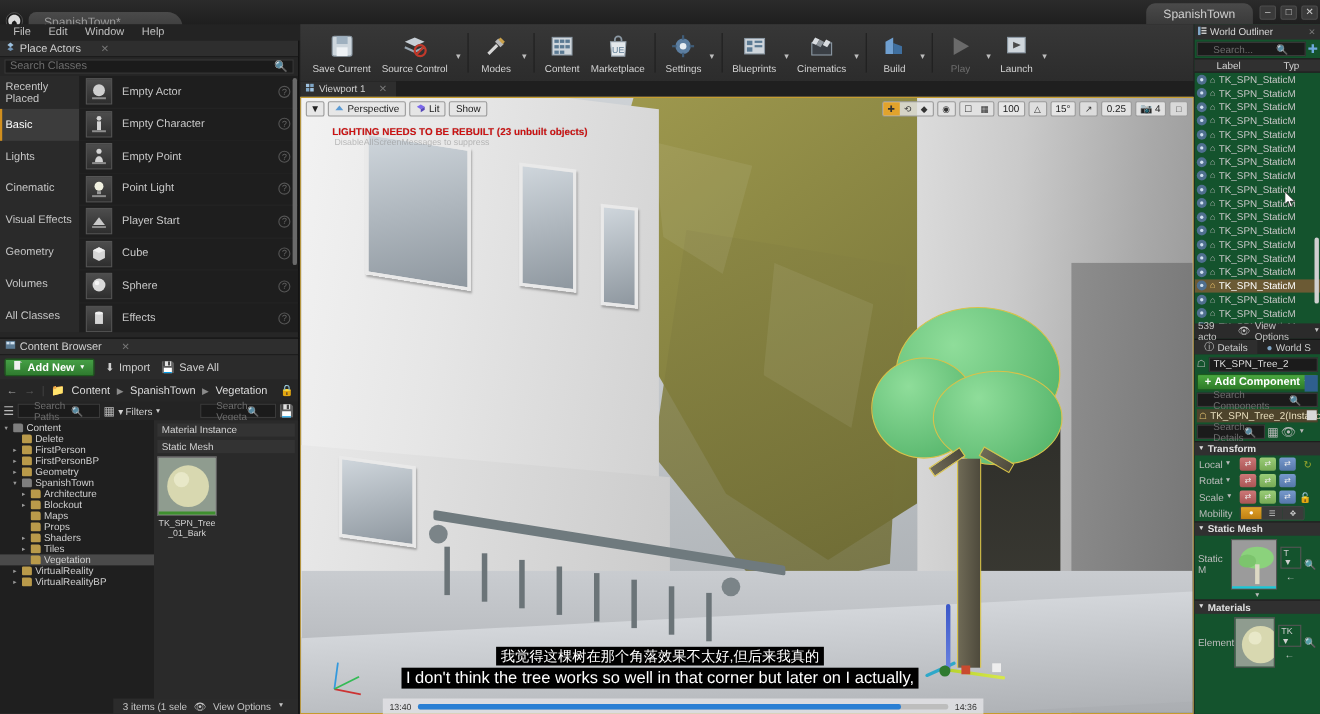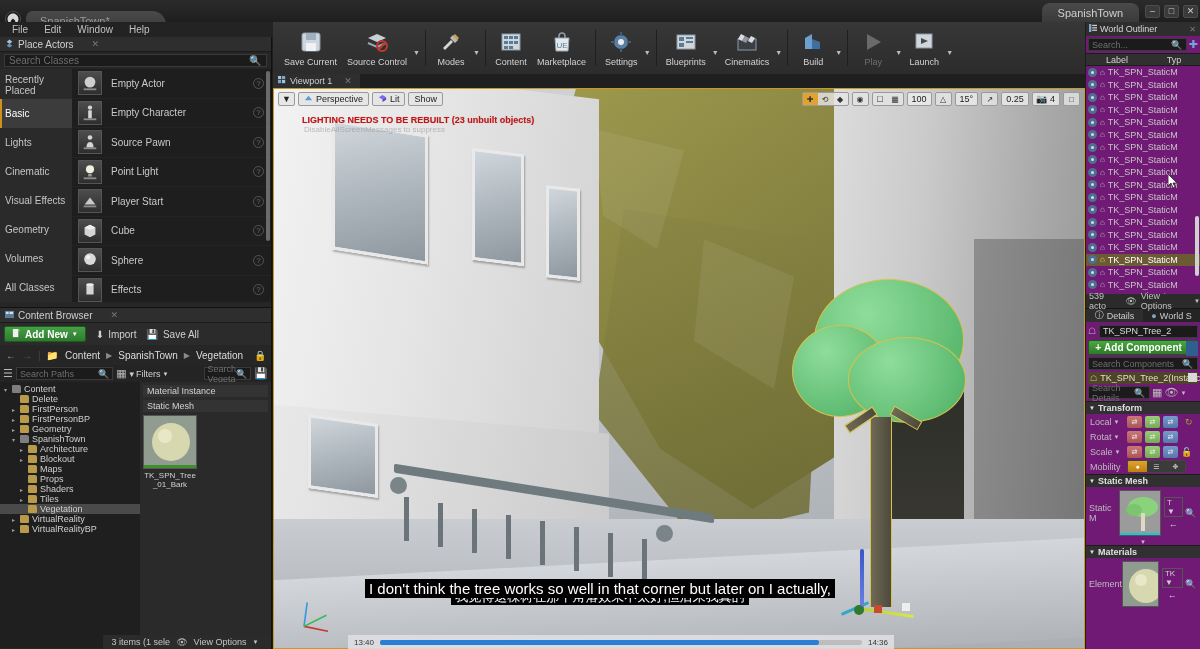--- a/index.html
+++ b/index.html
@@ -133,21 +133,21 @@
     border-right:1px solid #111; border-top:1px solid #111; }
   .cb-tools { height:22px; display:flex; align-items:center; gap:10px; padding-left:4px; background:#2b2b2b;}
   .addnew { height:16px; padding:0 7px; background:linear-gradient(#46a046,#2f7a2f); border:1px solid #1d5a1d;
     border-radius:2px; color:#fff; font-size:10px; display:flex; align-items:center; gap:4px; font-weight:bold;}
   .cbtn { font-size:10px; color:#d0d0d0; display:flex; align-items:center; gap:4px; }
   .crumb { height:20px; display:flex; align-items:center; gap:6px; padding-left:6px; font-size:10px;
     color:#dcdcdc; background:#262626; }
   .crumb .sepc { color:#8a8a8a; font-size:8px; }
   .cb-filter { height:17px; display:flex; align-items:center; gap:3px; padding:0 3px; background:#242424; }
   .inp { height:13px; background:#1b1b1b; border:1px solid #3a3a3a; display:flex; align-items:center;
-    padding:0 3px; color:#6e6e6e; font-size:9px; justify-content:space-between; }
+    padding:0 14px; color:#6e6e6e; font-size:9px; justify-content:space-between; }
   .cb-body { display:flex; height:266px; }
   .tree-col { width:140px; background:#1f1f1f; padding-top:2px; overflow:hidden; }
   .tnode { height:10px; display:flex; align-items:center; gap:3px; font-size:9px; color:#cfcfcf;
     margin-bottom:0; padding-left:2px; }
   .tnode.sel { background:#4a4a4a; }
   .tw { width:7px; font-size:6px; color:#9a9a9a; text-align:center; }
   .fold { width:9px; height:8px; background:#b99a4a; border-radius:1px 2px 1px 1px; }
   .fold.open { background:#7e7e7e; }
   .asset-col { flex:1; background:#2a2a2a; padding:3px; position:relative; }
   .sechdr { height:12px; background:#333; font-size:9px; color:#d3d3d3; display:flex; align-items:center;
@@ -157,21 +157,21 @@
   .asset .box { width:54px; height:54px; border:1px solid #555; overflow:hidden; position:relative;
     background:#9a9a9a; }
   .asset.sel .box { border:1px solid #c9c9c9; outline:2px solid #6e6e6e; }
   .asset .nm { font-size:8px; color:#d2d2d2; text-align:center; line-height:9px; margin-top:2px; word-break:break-all;}
   .bar-bottom { position:absolute; left:0; bottom:0; width:100%; height:3px; }
   .cb-status { position:absolute; right:0; bottom:0; width:168px; height:14px; background:#2b2b2b;
     display:flex; align-items:center; justify-content:center; gap:6px; padding-right:4px;
     font-size:9px; color:#c5c5c5; }
 
   
-  .rightcol { position:absolute; left:1086px; top:22px; width:114px; height:627px; background:#701a75; }
+  .rightcol { position:absolute; left:1086px; top:22px; width:114px; height:627px; background:#14532d; }
   .wo-tab { height:14px; background:#2e2e2e; display:flex; align-items:center; gap:3px; padding-left:3px;
     font-size:9px; color:#d8d8d8; }
   .wo-search { height:13px; margin:2px 2px; display:flex; align-items:center; gap:2px; }
   .wo-hdr { height:13px; background:#303030; display:flex; align-items:center; font-size:9px;
     color:#d3d3d3; border-top:1px solid #1c1c1c; border-bottom:1px solid #1c1c1c; }
   .wo-rows { height:228px; overflow:hidden; position:relative; }
   .wrow { height:12.5px; display:flex; align-items:center; gap:3px; padding-left:2px; font-size:9px;
     color:#c6c6c6; }
   .wrow.sel { background:#6b5a34; color:#fff; }
   .eye { width:9px; height:9px; border-radius:50%; background:#4f6f8f; position:relative;}
@@ -203,21 +203,21 @@
   .mob { display:flex; height:13px; border-radius:2px; overflow:hidden; border:1px solid #444; }
   .mob div { width:19px; display:flex; align-items:center; justify-content:center; font-size:7px;
     background:#3b3b3b; color:#ccc; }
   .mob div.on { background:linear-gradient(#e0a22c,#c07f12); color:#fff; }
   .mesh-row { display:flex; align-items:center; gap:3px; padding:3px; }
   .mesh-thumb { width:46px; height:46px; border:1px solid #555; position:relative; overflow:hidden; }
 
   
   .sub-cn { position:absolute; left:0; right:0; top:588px; text-align:center; z-index:20; }
   .sub-cn span { background:#000; color:#fff; font-size:13px; padding:1px 4px; }
-  .sub-en { position:absolute; left:0; right:0; top:580px; text-align:center; z-index:20; }
+  .sub-en { position:absolute; left:0; right:0; top:608px; text-align:center; z-index:20; }
   .sub-en span { background:#000; color:#fff; font-size:15px; padding:1px 4px; }
   .player { position:absolute; left:348px; top:635px; width:546px; height:14px; z-index:25;
     background:rgba(225,225,228,.86); display:flex; align-items:center; gap:6px; padding:0 6px; }
   .ptime { font-size:8px; color:#333; }
   .ptrack { flex:1; height:5px; background:#bdbdbd; border-radius:2px; position:relative; }
   .pfill { position:absolute; left:0; top:0; height:5px; background:#2a7fd4; border-radius:2px; }
 </style>
 </head>
 <body>
 
@@ -295,21 +295,21 @@
           <span class="help">?</span>
         </div>
         <div class="act">
           <span class="thumb">
               <svg width="18" height="18" viewBox="0 0 20 20">
                 <circle cx="10" cy="5" r="2.6" fill="#d5d5d5"></circle>
                 <path d="M6 16c0-4 2-6 4-6s4 2 4 6z" fill="#d5d5d5"></path>
                 <rect x="3" y="16" width="14" height="2" fill="#8e8e8e"></rect>
               </svg>
             </span>
-          <span class="lbl">Source Pawn</span>
+          <span class="lbl">Empty Point</span>
           <span class="help">?</span>
         </div>
         <div class="act">
           <span class="thumb">
               <svg width="18" height="18" viewBox="0 0 20 20">
                 <circle cx="10" cy="7" r="4.5" fill="#f0f0e0"></circle>
                 <rect x="8" y="12" width="4" height="3" fill="#9a9a9a"></rect>
                 <rect x="3" y="16" width="14" height="2" fill="#8e8e8e"></rect>
               </svg>
             </span>

